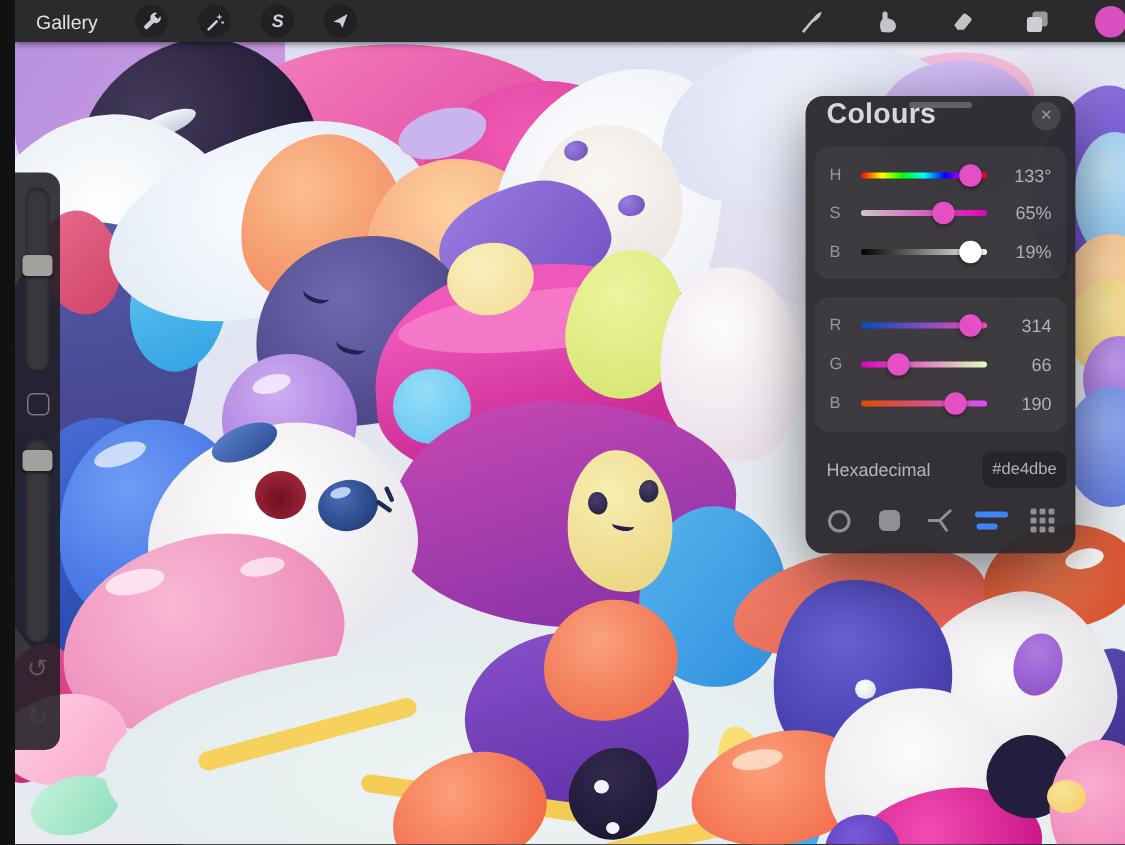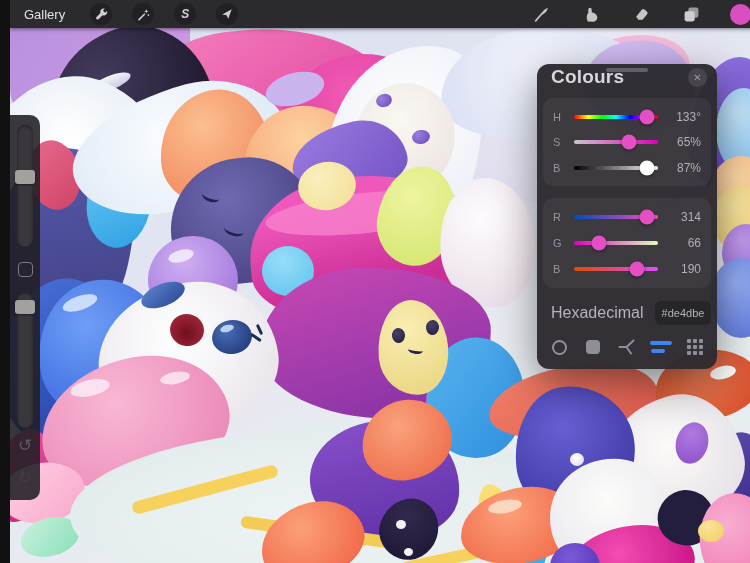--- a/index.html
+++ b/index.html
@@ -64,21 +64,21 @@
     transform:translate(-50%,-50%);background:#e44fc3;box-shadow:0 1px 3px rgba(0,0,0,.5);cursor:pointer;}
   .tr0{background:linear-gradient(to right,#f00 0%,#ff0 16.7%,#0f0 33.3%,#0ff 50%,#00f 66.7%,#f0f 83.3%,#f00 100%);}
   .tr1{background:linear-gradient(to right,#c9c7c9,#de00b8);}
   .tr2{background:linear-gradient(to right,#000,#fff);}
   .tr3{background:linear-gradient(to right,rgb(0,77,190),rgb(255,77,190));}
   .tr4{background:linear-gradient(to right,rgb(222,0,190),rgb(222,255,190));}
   .tr5{background:linear-gradient(to right,rgb(222,77,0),rgb(222,77,255));}
   .th2{background:#fff;}
   .hexrow{position:absolute;top:237px;left:14px;right:6px;height:24px;
     display:flex;align-items:center;justify-content:space-between;}
-  .hexlabel{font-size:16px;color:#b6b4ba;}
+  .hexlabel{font-size:12px;color:#b6b4ba;}
   .hexval{width:56px;height:24px;border-radius:6px;background:#26252a;border:none;
     color:#b3b1b6;font-size:11px;padding:0;cursor:pointer;}
   .tabs{position:absolute;bottom:11px;left:9px;right:9px;display:flex;align-items:center;justify-content:space-between;}
   .tab{width:26px;height:22px;background:none;border:none;padding:0;cursor:pointer;
     display:flex;flex-direction:column;align-items:center;justify-content:center;}
   .ic-disc{width:15px;height:15px;border:2.5px solid #918f96;border-radius:50%;}
   .ic-classic{width:14px;height:14px;background:#918f96;border-radius:4px;}
   .bar{border-radius:2.5px;background:#3d84f7;}
   .bar1{width:22px;height:4.5px;}
   .bar2{width:14px;height:4.5px;margin-top:3.5px;align-self:flex-start;margin-left:3px;}
@@ -270,21 +270,21 @@
           <div class="track tr1">
             <div class="thumb th1" style="left:65.0%"></div>
           </div>
           <span class="sval">65%</span>
         </div>
         <div class="srow">
           <span class="lab">B</span>
           <div class="track tr2">
             <div class="thumb th2" style="left:87.0%"></div>
           </div>
-          <span class="sval">87%</span>
+          <span class="sval">19%</span>
         </div>
       </div>
     <div class="group" id="rgb-group">
         <div class="srow">
           <span class="lab">R</span>
           <div class="track tr3">
             <div class="thumb th3" style="left:87.1%"></div>
           </div>
           <span class="sval">314</span>
         </div>

